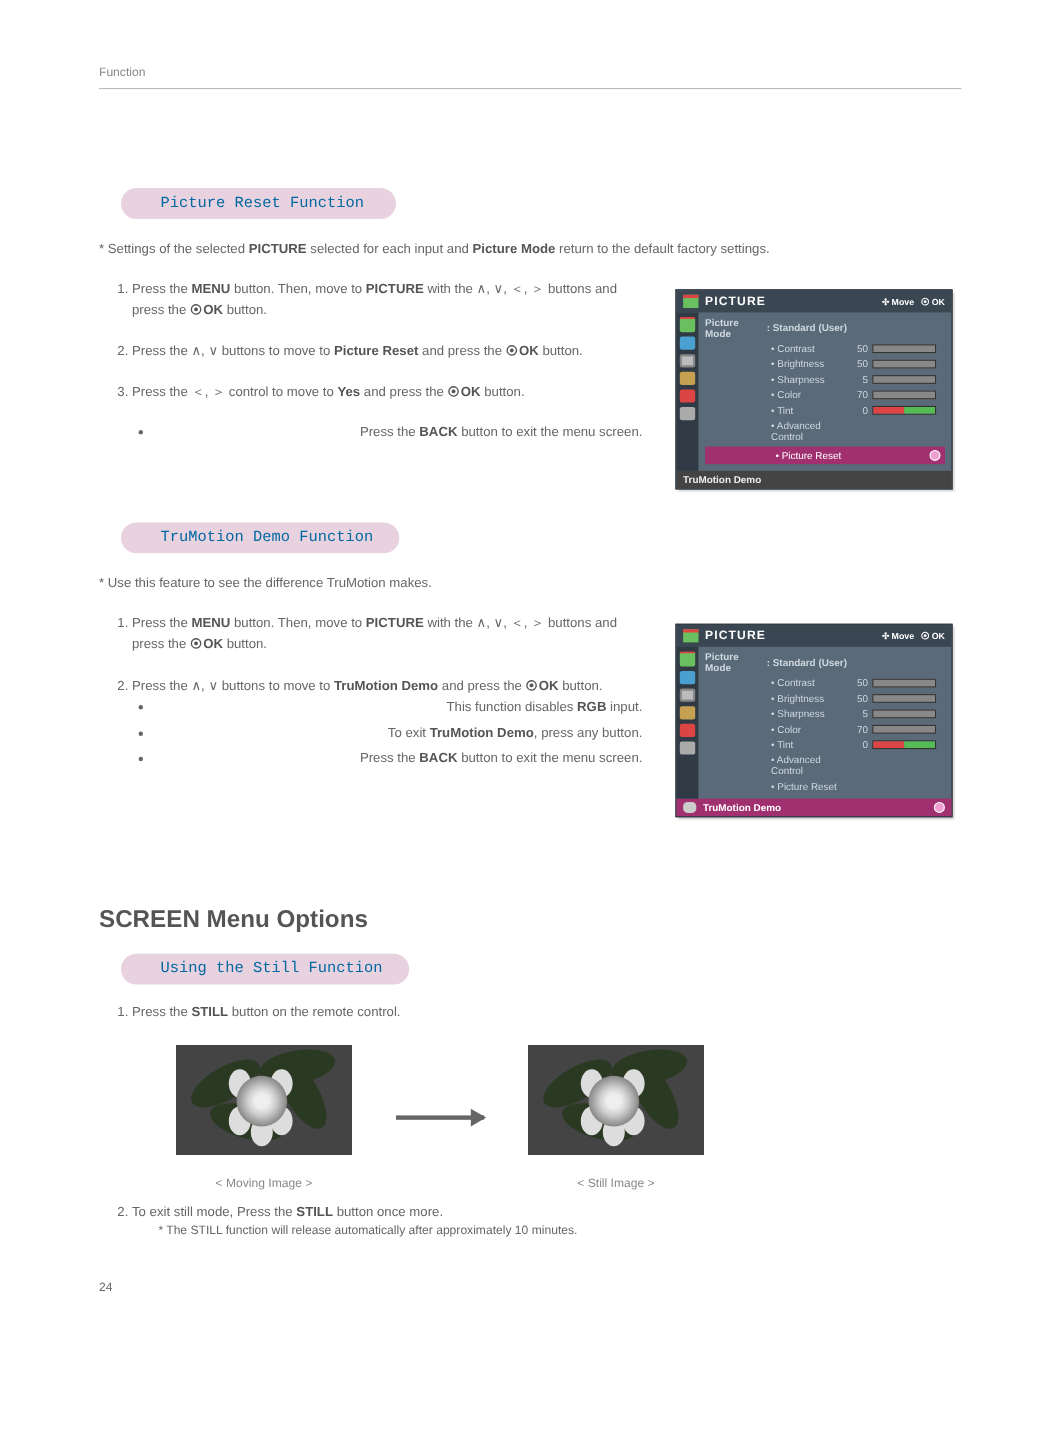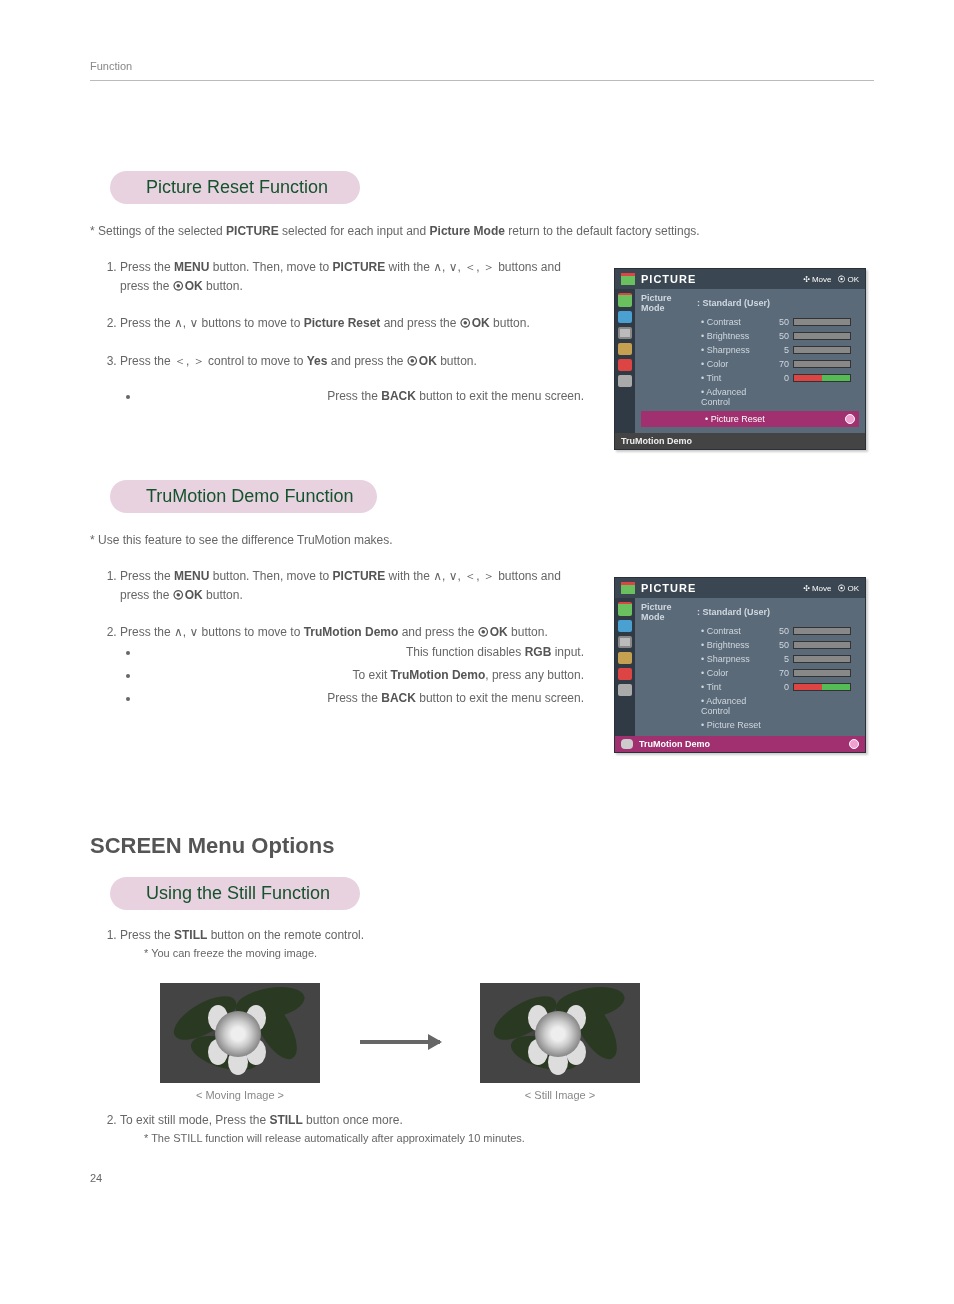--- a/index.html
+++ b/index.html
@@ -20,24 +20,25 @@
     color: #888;
     padding-bottom: 8px;
     border-bottom: 1px solid #bbb;
     margin-bottom: 90px;
   }
   .section-title {
     display: inline-block;
     background: #e8d2e0;
     border-radius: 20px;
     padding: 6px 24px 6px 36px;
-    color: #14532d;
-    font-size: 18px;
+    color: #0369a1;
+    font-size: 14px;
     margin-left: 20px;
     min-width: 190px;
+    font-family: Liberation Mono, monospace;
   }
   .note {
     margin: 20px 0 10px 0;
   }
   .two-col {
     display: flex;
     gap: 30px;
     margin-top: 10px;
   }
   .instr-col {
@@ -87,21 +88,21 @@
   }
   .osd-header .osd-icon {
     width: 14px; height: 12px; background: #6abf5e; margin-right: 6px;
     display: inline-block;
     border-top: 3px solid #d44;
     box-sizing: border-box;
   }
   .osd-header .hints {
     margin-left: auto;
     font-size: 8px;
-    font-weight: normal;
+    font-weight: bold;
     letter-spacing: 0;
   }
   .hints .move-icon::before { content: "✣"; margin-right: 2px; }
   .hints .ok-icon::before { content: "⦿"; margin: 0 2px 0 6px; }
   .osd-body {
     display: flex;
   }
   .osd-sidebar {
     width: 20px;
     background: #2f3a44;
@@ -249,22 +250,22 @@
     position: relative;
   }
   .arrow-fig::after {
     content: "";
     position: absolute;
     right: -2px; top: -6px;
     border-left: 14px solid #666;
     border-top: 8px solid transparent;
     border-bottom: 8px solid transparent;
   }
-  .caption { text-align: center; font-size: 11px; color: #888; margin-top: 6px; }
-  .page-num { font-size: 11px; margin-top: 24px; }
+  .caption { text-align: center; font-size: 11px; color: #888; margin-top: 20px; }
+  .page-num { font-size: 11px; margin-top: 36px; }
   .indent-note { padding-left: 24px; font-size: 11px; }
 </style>
 </head>
 <body>
 
 <div class="page">
   <div class="header-label">Function</div>
 
   
   <div class="section-title">Picture Reset Function</div>
@@ -443,21 +444,20 @@
     </div>
   </div>
 
   
   <h2 class="screen">SCREEN Menu Options</h2>
   <div class="section-title">Using the Still Function</div>
 
   <ol class="instructions" style="margin-top:16px">
     <li>
       <span>Press the </span><span class="bold">STILL</span><span> button on the remote control.</span>
-      <div class="indent-note">* You can freeze the moving image.</div>
     </li>
   </ol>
 
   <div class="still-row">
     <div>
       <div class="flower">
         <div class="leaf l1"></div>
           <div class="leaf l2"></div>
           <div class="leaf l3"></div>
           <div class="leaf l4"></div>

